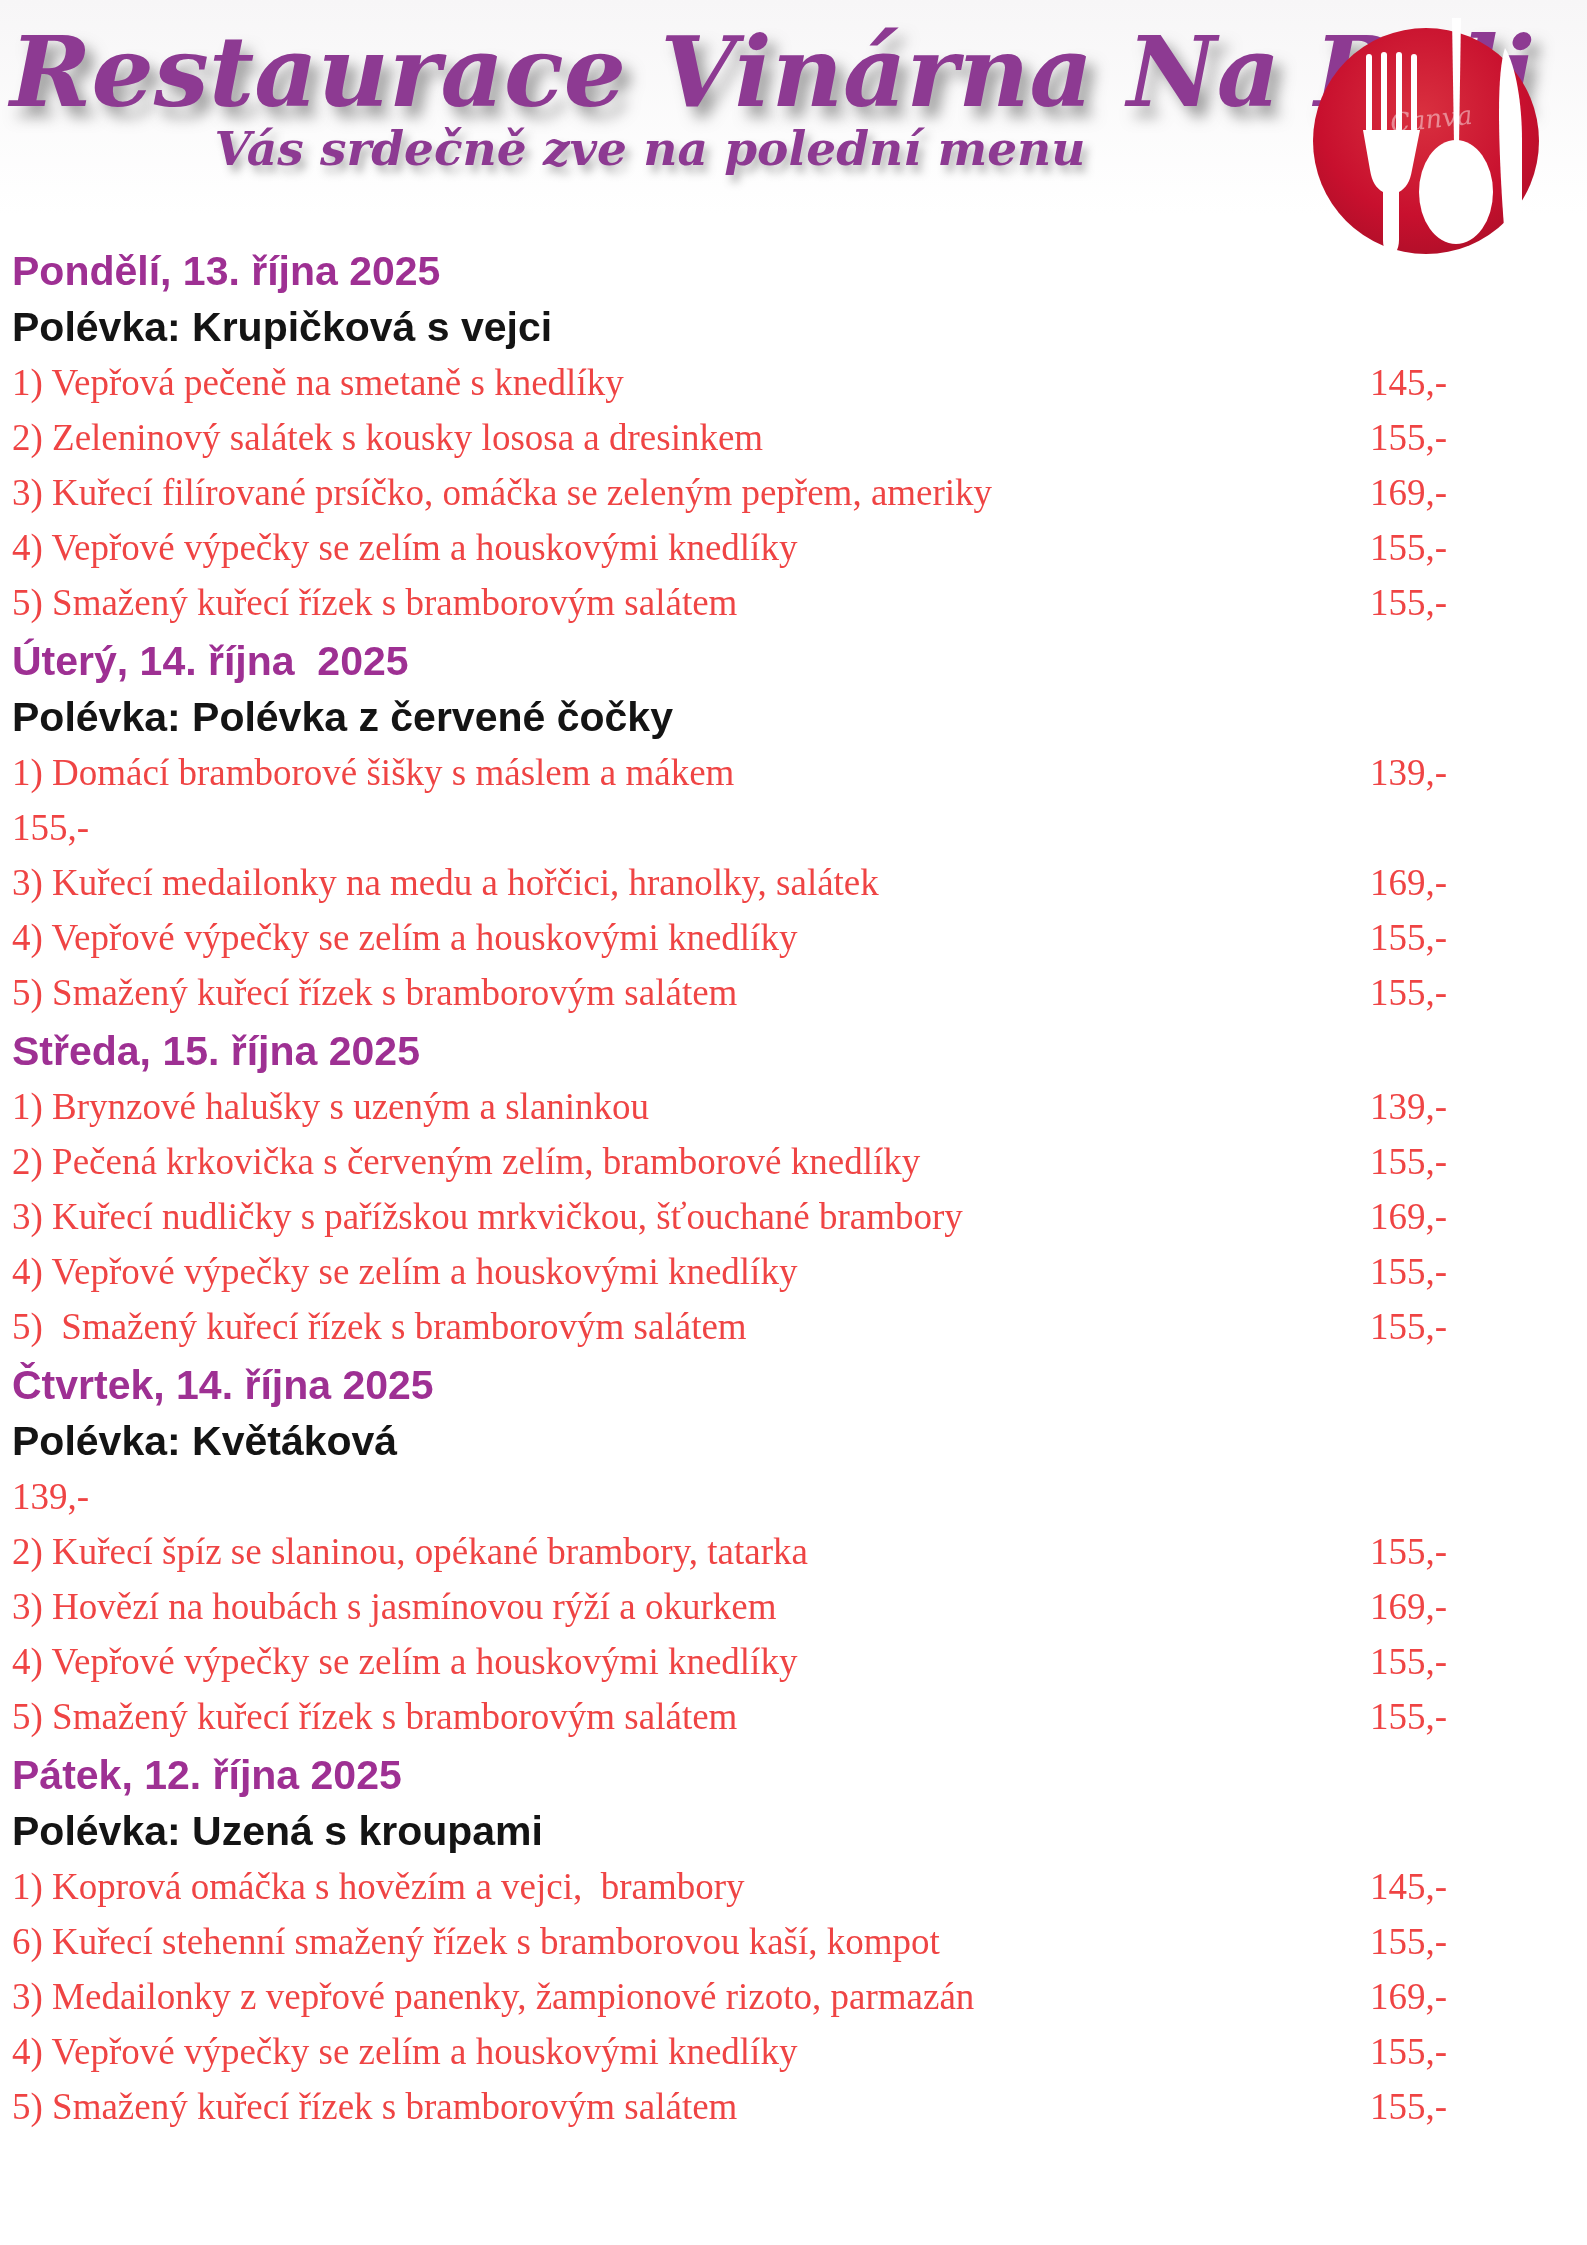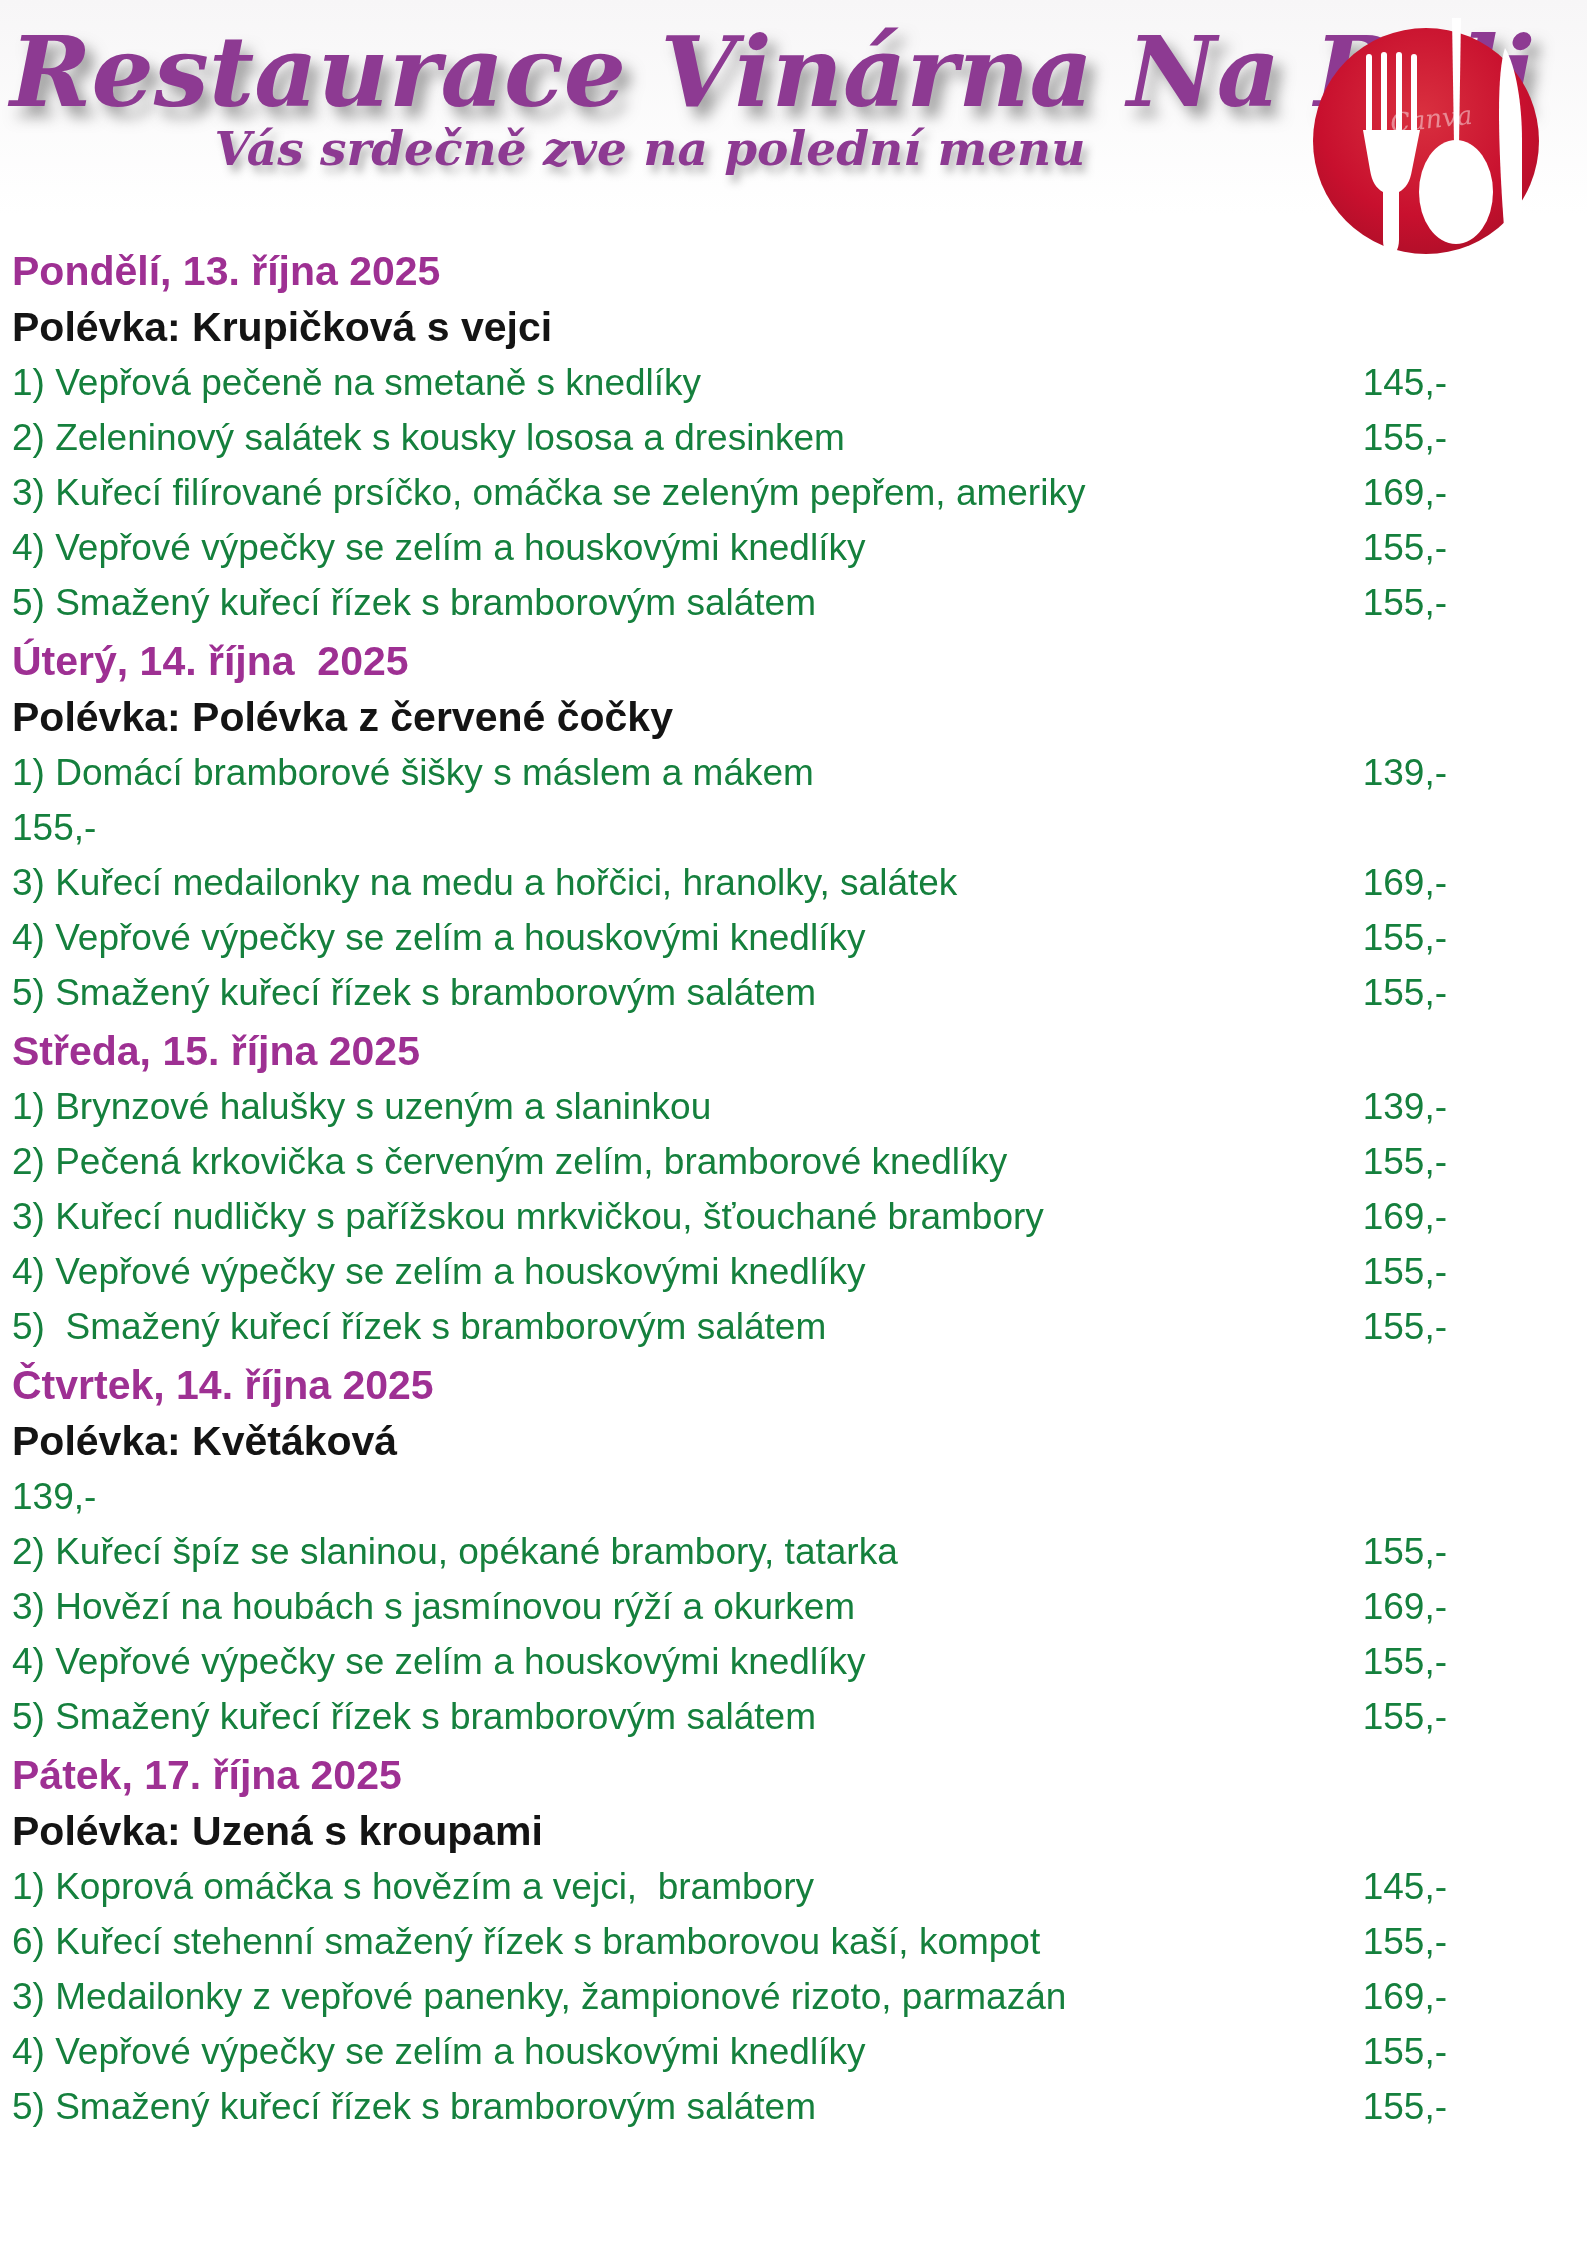--- a/index.html
+++ b/index.html
@@ -83,21 +83,22 @@
     line-height: 56px;
     color: #141414;
     white-space: pre-wrap;
   }
   .row {
     display: flex;
     justify-content: space-between;
     align-items: center;
     font-size: 37px;
     line-height: 55px;
-    color: #15803d;
+    color: #ef4444;
+    font-family: Liberation Serif, serif;
   }
   .item { white-space: pre-wrap; }
   .price { white-space: nowrap; }
 </style>
 </head>
 <body>
 
 <div class="page">
 
   <header class="header">
@@ -232,21 +233,21 @@
         <span class="item">4) Vepřové výpečky se zelím a houskovými knedlíky</span>
         <span class="price">155,-</span>
       </div>
       <div class="row">
         <span class="item">5) Smažený kuřecí řízek s bramborovým salátem</span>
         <span class="price">155,-</span>
       </div>
     </section>
 
     <section class="day">
-      <h2 class="date">Pátek, 17. října 2025</h2>
+      <h2 class="date">Pátek, 12. října 2025</h2>
       <h3 class="soup">Polévka: Uzená s kroupami</h3>
       <div class="row">
         <span class="item">1) Koprová omáčka s hovězím a vejci,  brambory</span>
         <span class="price">145,-</span>
       </div>
       <div class="row">
         <span class="item">6) Kuřecí stehenní smažený řízek s bramborovou kaší, kompot</span>
         <span class="price">155,-</span>
       </div>
       <div class="row">

